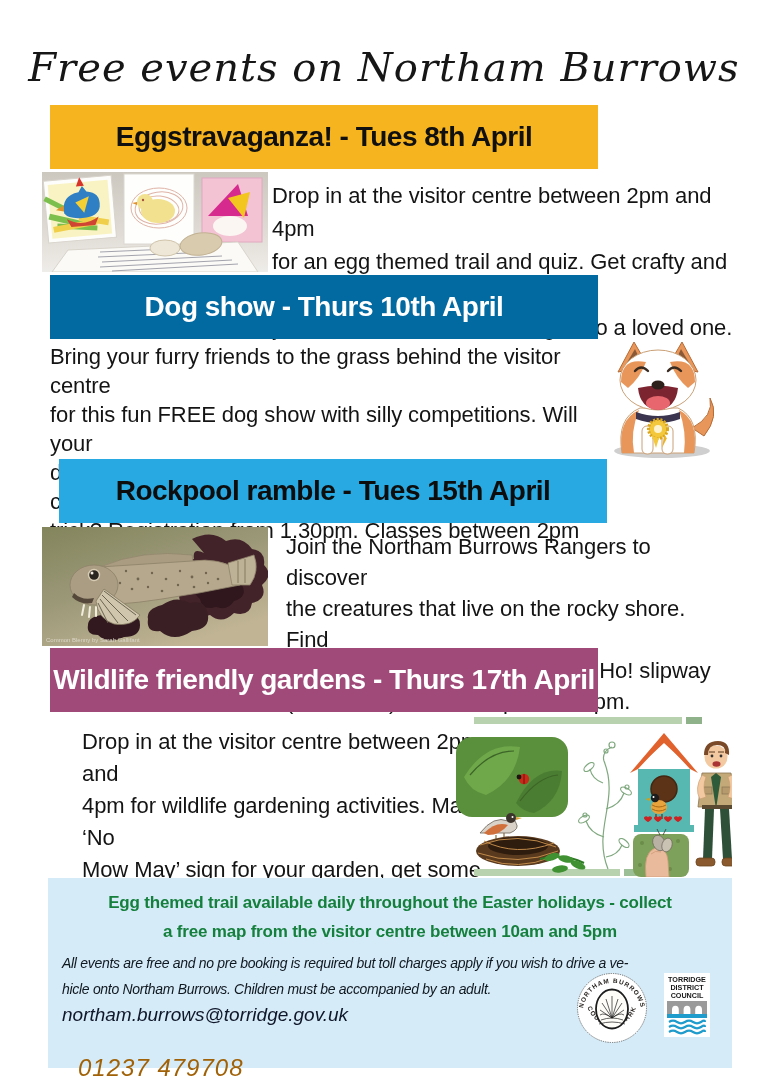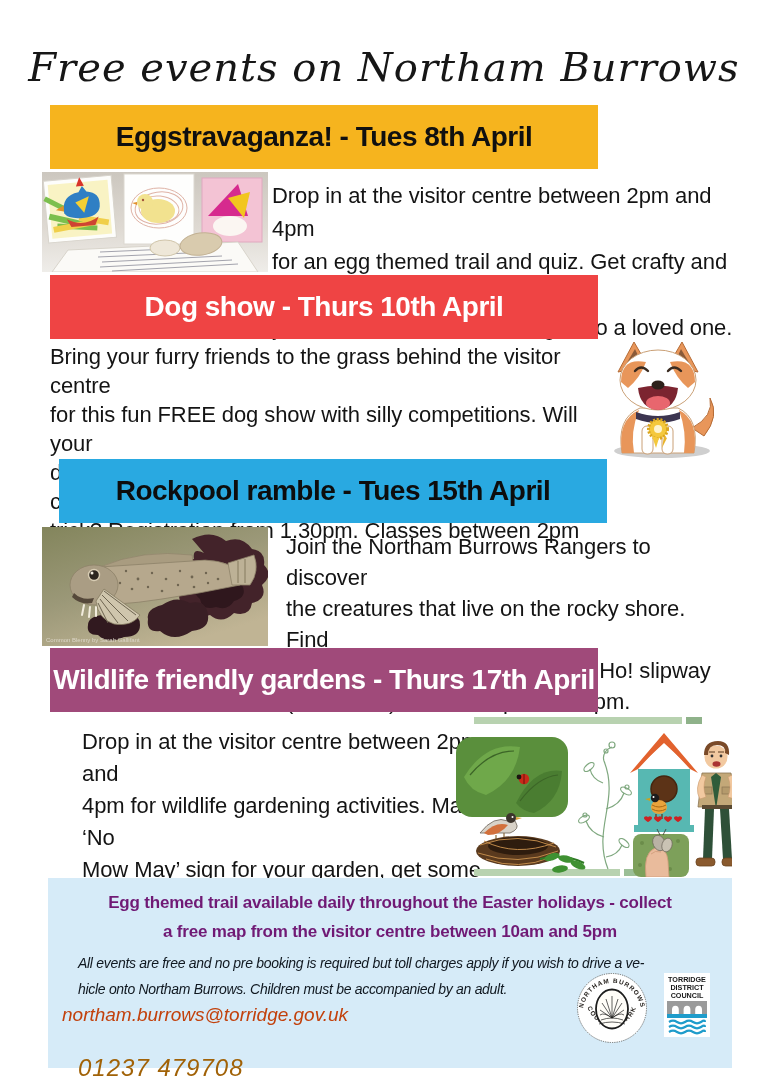--- a/index.html
+++ b/index.html
@@ -5,43 +5,43 @@
   html,body{margin:0;padding:0;background:#ffffff;}
   .page{position:relative;width:768px;height:1086px;background:#ffffff;overflow:hidden;
         font-family:"Liberation Sans",sans-serif;color:#111;border-radius:6px;}
   .title{position:absolute;top:44px;left:0;width:768px;margin:0;text-align:center;
          font-family:"DejaVu Serif",serif;font-style:italic;font-weight:500;
          font-size:40px;letter-spacing:1px;color:#161616;}
   .banner{position:absolute;left:50px;width:548px;height:64px;display:flex;
           align-items:center;justify-content:center;font-weight:bold;font-size:28px;
           letter-spacing:-0.5px;white-space:nowrap;}
   .banner-egg{top:105px;background:#F6B41E;color:#101010;}
-  .banner-dog{top:275px;background:#ef4444;color:#ffffff;}
+  .banner-dog{top:275px;background:#0369a1;color:#ffffff;}
   .banner-rockpool{top:459px;background:#29A9E1;color:#0d0d0d;margin-left:9px;}
   .banner-gardens{top:648px;background:#A04A7A;color:#ffffff;}
   .body-text{position:absolute;margin:0;font-size:22px;color:#141414;
              white-space:pre-line;letter-spacing:-0.1px;}
   .egg-body{left:272px;top:179px;width:462px;line-height:33px;}
   .dog-body{left:50px;top:342px;width:548px;line-height:29px;}
   .rockpool-body{left:286px;top:531px;width:442px;line-height:31px;}
   .gardens-body{left:50px;top:726px;width:426px;line-height:32px;margin-left:32px;}
   .photo{position:absolute;display:block;}
   .egg-photo{left:42px;top:172px;}
   .dog-art{left:592px;top:340px;}
   .fish-photo{left:42px;top:527px;}
   .garden-art{left:456px;top:717px;}
   .footer{position:absolute;left:48px;top:878px;width:684px;height:190px;background:#D6EBF8;}
   .footer-highlight{position:absolute;top:10px;left:0;width:684px;margin:0;text-align:center;
                     font-weight:bold;font-size:17px;line-height:29px;white-space:pre-line;
-                    letter-spacing:-0.2px;color:#701a75;}
-  .footer-smallprint{position:absolute;left:30px;top:72px;width:658px;margin:0;
+                    letter-spacing:-0.2px;color:#15803d;}
+  .footer-smallprint{position:absolute;left:14px;top:72px;width:658px;margin:0;
                      font-style:italic;font-size:14px;line-height:26px;white-space:pre-line;
                      letter-spacing:-0.3px;color:#101820;}
   .footer-email{position:absolute;left:14px;top:126px;margin:0;font-style:italic;
-                font-size:19px;color:#c2410c;}
+                font-size:19px;color:#0f172a;}
   .footer-phone{position:absolute;left:14px;top:160px;margin:16px;font-style:italic;
                 font-size:24px;letter-spacing:1px;color:#a16207;}
   .northam-logo{position:absolute;left:528px;top:94px;}
   .torridge-logo{position:absolute;left:616px;top:95px;}
 </style>
 </head>
 <body>
 
 <div class="page">
 

